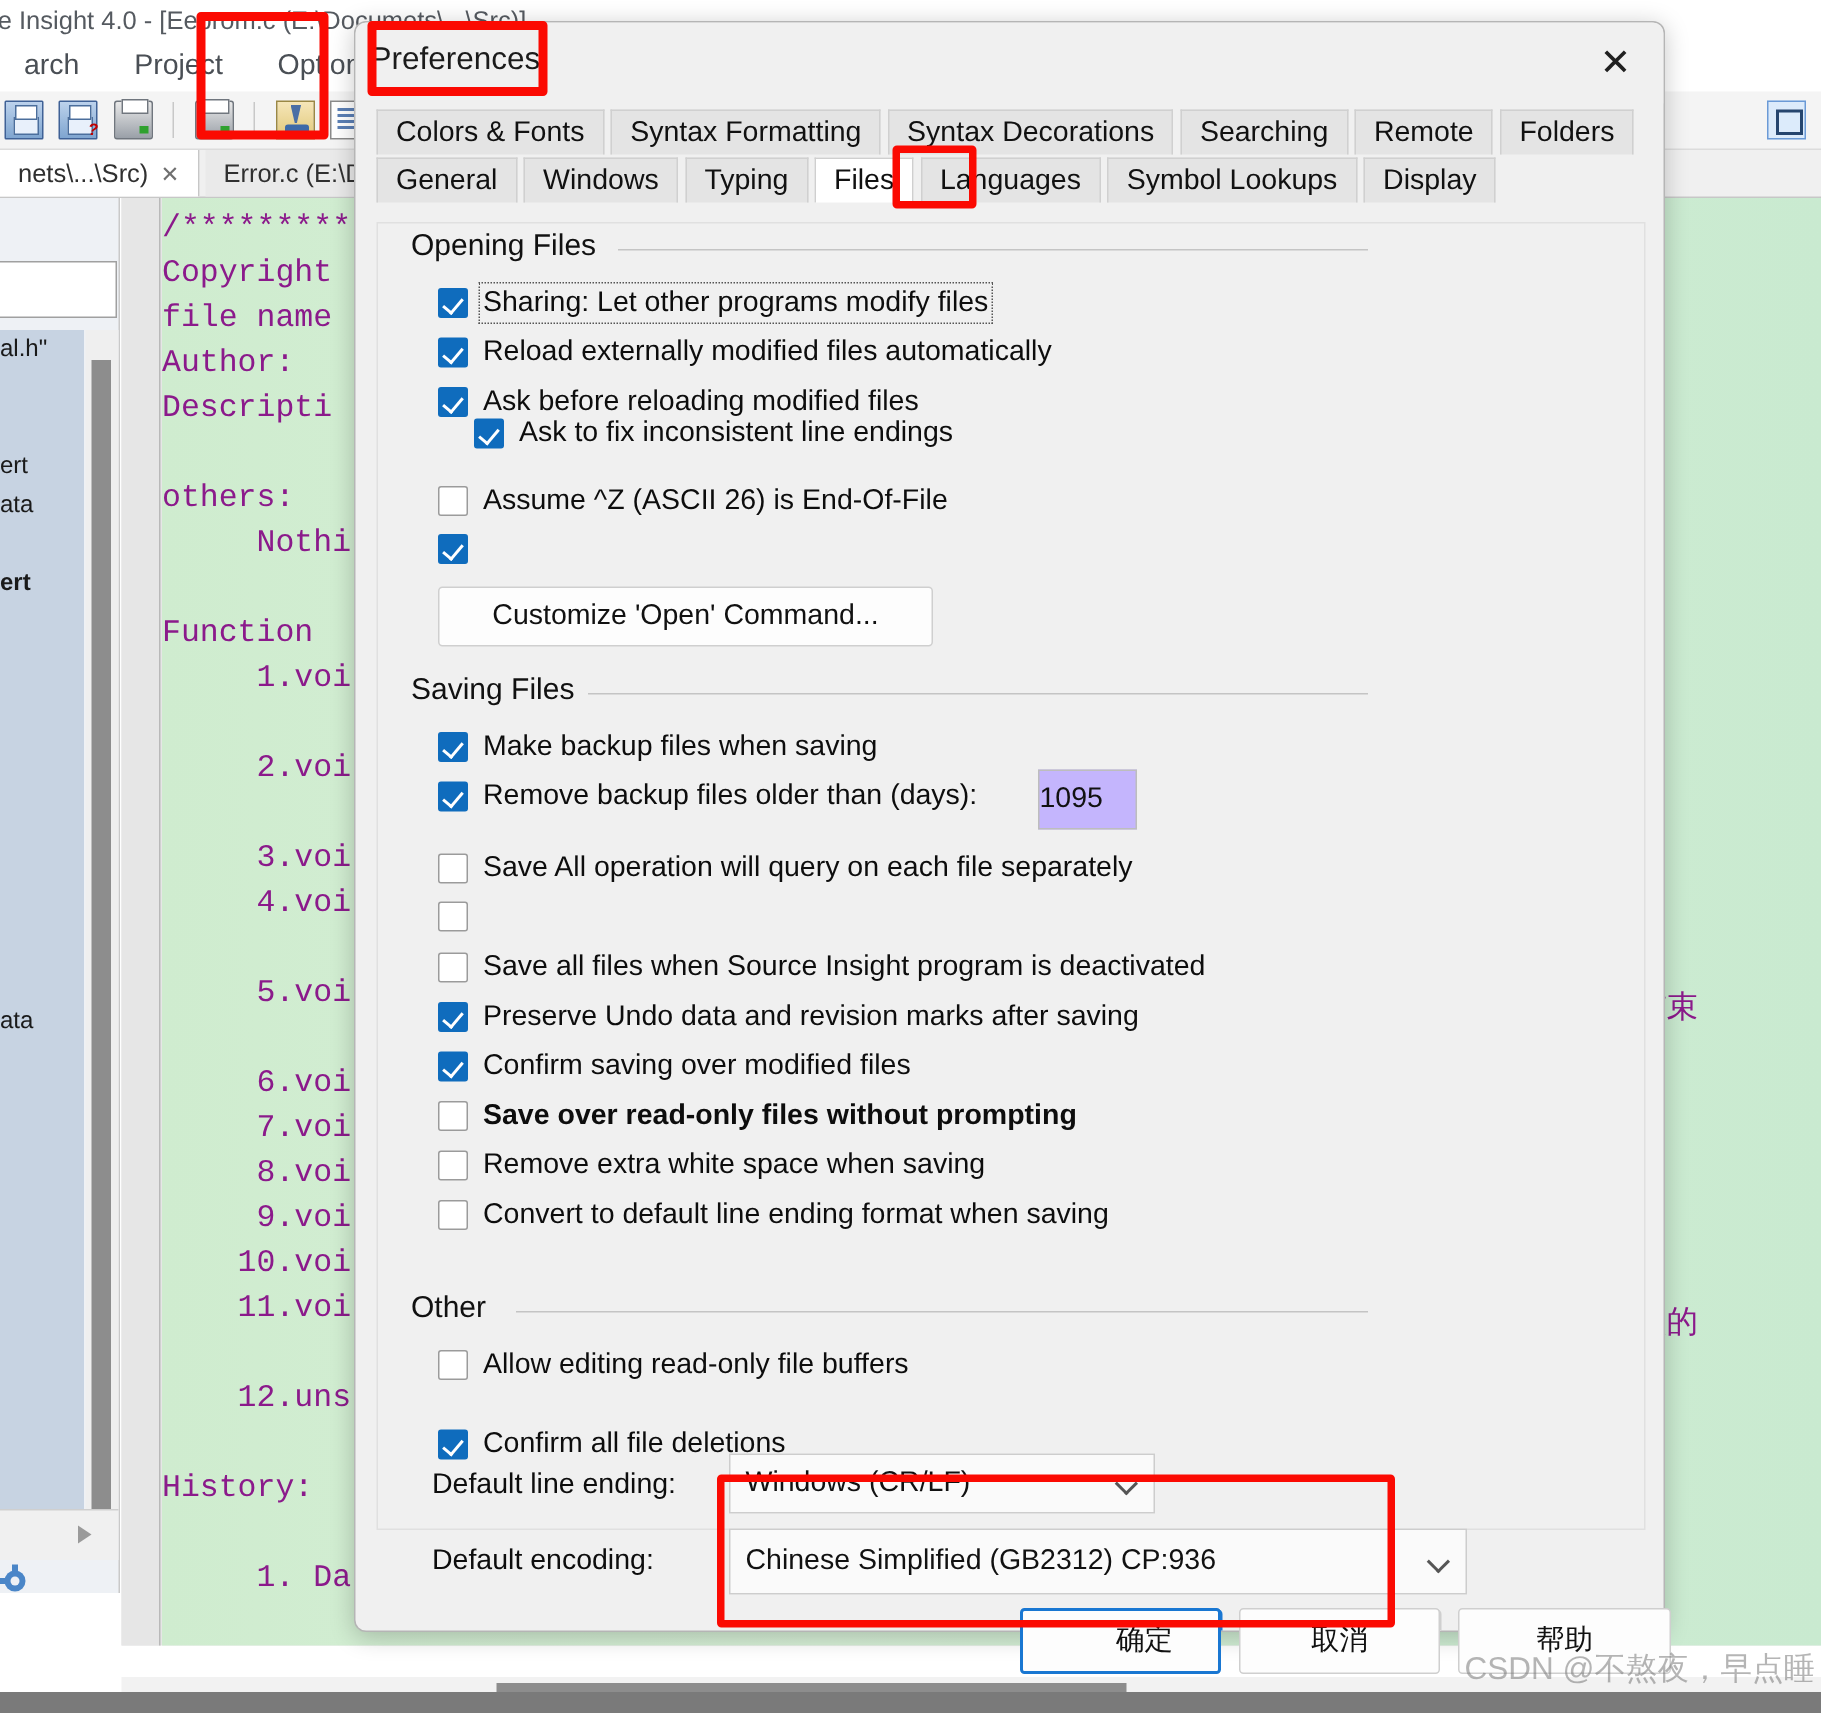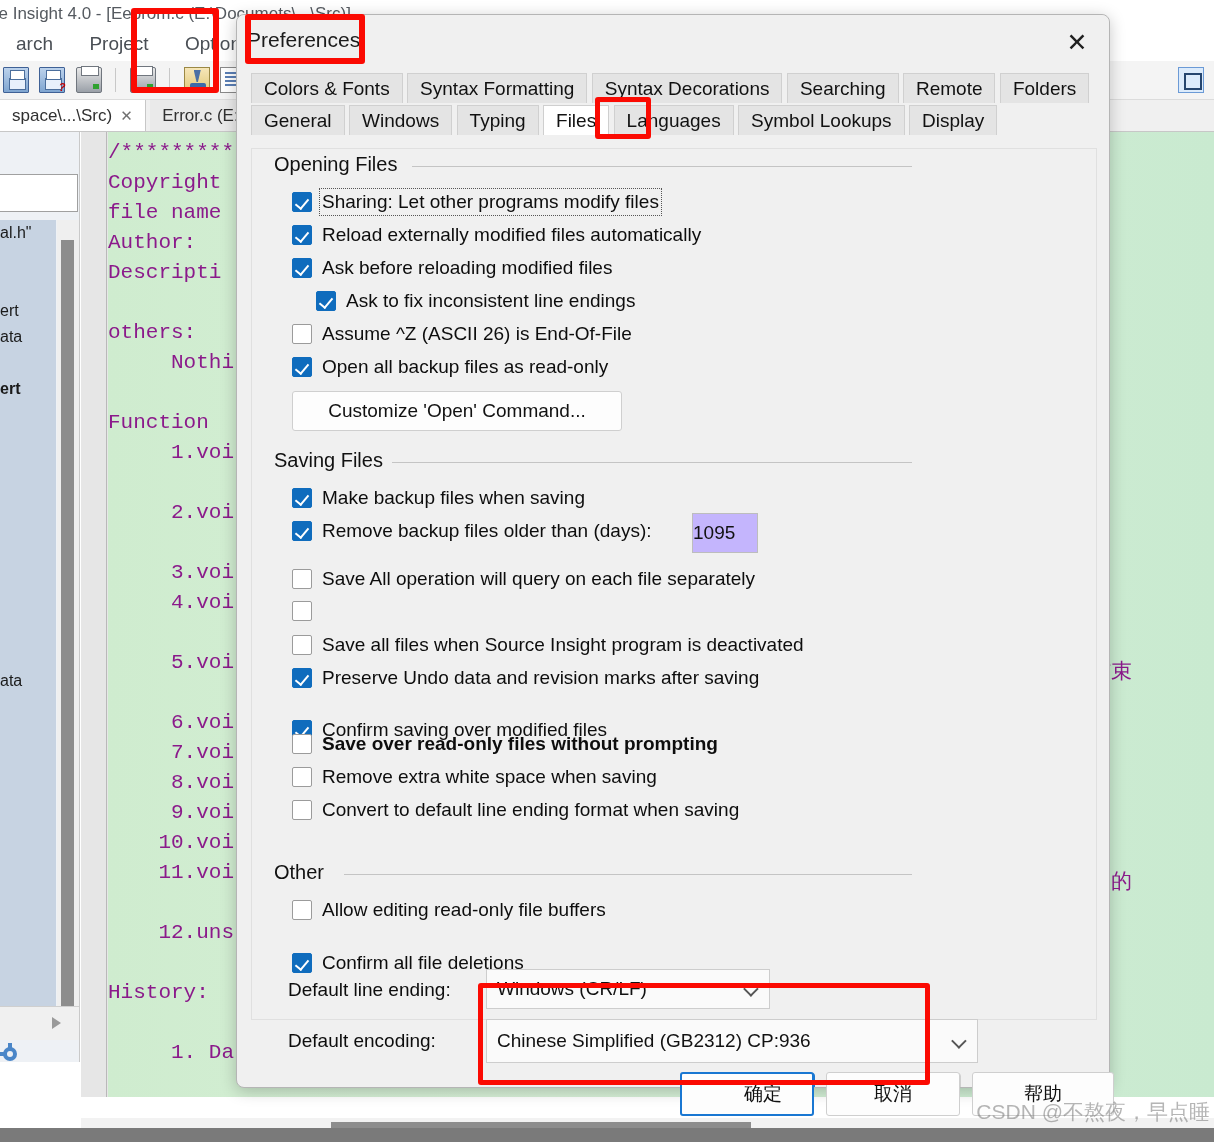--- a/index.html
+++ b/index.html
@@ -312,21 +312,21 @@
     <span class="tb-icon ico-doc"></span>
     <span class="tb-icon ico-yellow"></span>
     <span style="display:inline-block;width:880px"></span>
     <span class="tb-icon ico-blue-frame"></span>
     <span class="tb-icon ico-tree"></span>
     
   </div>
 
   <div class="si-tabstrip">
     <span class="si-tab">
-      <span>space\...\Src)</span><span class="closex">✕</span>
+      <span>nets\...\Src)</span><span class="closex">✕</span>
     </span>
     <span class="si-tab inactive">
       <span>Error.c (E:\Do</span>
     </span>
   </div>
 
   <div class="si-left">
     <div class="si-left-search">
       
     </div>
@@ -399,28 +399,28 @@
 
       <div class="cb-row focused" style="left:40px; top:42px;">
         <span class="cb on"></span><span class="cb-label">Sharing: Let other programs modify files</span>
       </div>
       <div class="cb-row" style="left:40px; top:75px;">
         <span class="cb on"></span><span class="cb-label">Reload externally modified files automatically</span>
       </div>
       <div class="cb-row" style="left:40px; top:108px;">
         <span class="cb on"></span><span class="cb-label">Ask before reloading modified files</span>
       </div>
-      <div class="cb-row" style="left:40px; top:141px;padding-left:24px;">
+      <div class="cb-row" style="left:40px; top:129px;padding-left:24px;">
         <span class="cb on"></span><span class="cb-label">Ask to fix inconsistent line endings</span>
       </div>
       <div class="cb-row" style="left:40px; top:174px;">
         <span class="cb off"></span><span class="cb-label">Assume ^Z (ASCII 26) is End-Of-File</span>
       </div>
       <div class="cb-row" style="left:40px; top:207px;">
-        <span class="cb on"></span><span class="cb-label">Open all backup files as read-only</span>
+        <span class="cb on"></span>
       </div>
       <div class="btn" style="left:40px; top:242px; width:330px; height:40px; line-height:38px;">Customize 'Open' Command...</div>
 
       <div class="grp-title" style="left:22px; top:300px;">Saving Files</div>
       <div class="grp-line" style="left:140px; top:313px; width:520px;"></div>
 
       <div class="cb-row" style="left:40px; top:338px;">
         <span class="cb on"></span><span class="cb-label">Make backup files when saving</span>
       </div>
       <div class="cb-row" style="left:40px; top:371px;">
@@ -433,21 +433,21 @@
       </div>
       <div class="cb-row" style="left:40px; top:452px;">
         <span class="cb off"></span>
       </div>
       <div class="cb-row" style="left:40px; top:485px;">
         <span class="cb off"></span><span class="cb-label">Save all files when Source Insight program is deactivated</span>
       </div>
       <div class="cb-row" style="left:40px; top:518px;">
         <span class="cb on"></span><span class="cb-label">Preserve Undo data and revision marks after saving</span>
       </div>
-      <div class="cb-row" style="left:40px; top:570px;">
+      <div class="cb-row" style="left:40px; top:551px;">
         <span class="cb on"></span><span class="cb-label">Confirm saving over modified files</span>
       </div>
       <div class="cb-row" style="left:40px; top:584px;font-weight:bold;">
         <span class="cb off"></span><span class="cb-label">Save over read-only files without prompting</span>
       </div>
       <div class="cb-row" style="left:40px; top:617px;">
         <span class="cb off"></span><span class="cb-label">Remove extra white space when saving</span>
       </div>
       <div class="cb-row" style="left:40px; top:650px;">
         <span class="cb off"></span><span class="cb-label">Convert to default line ending format when saving</span>

